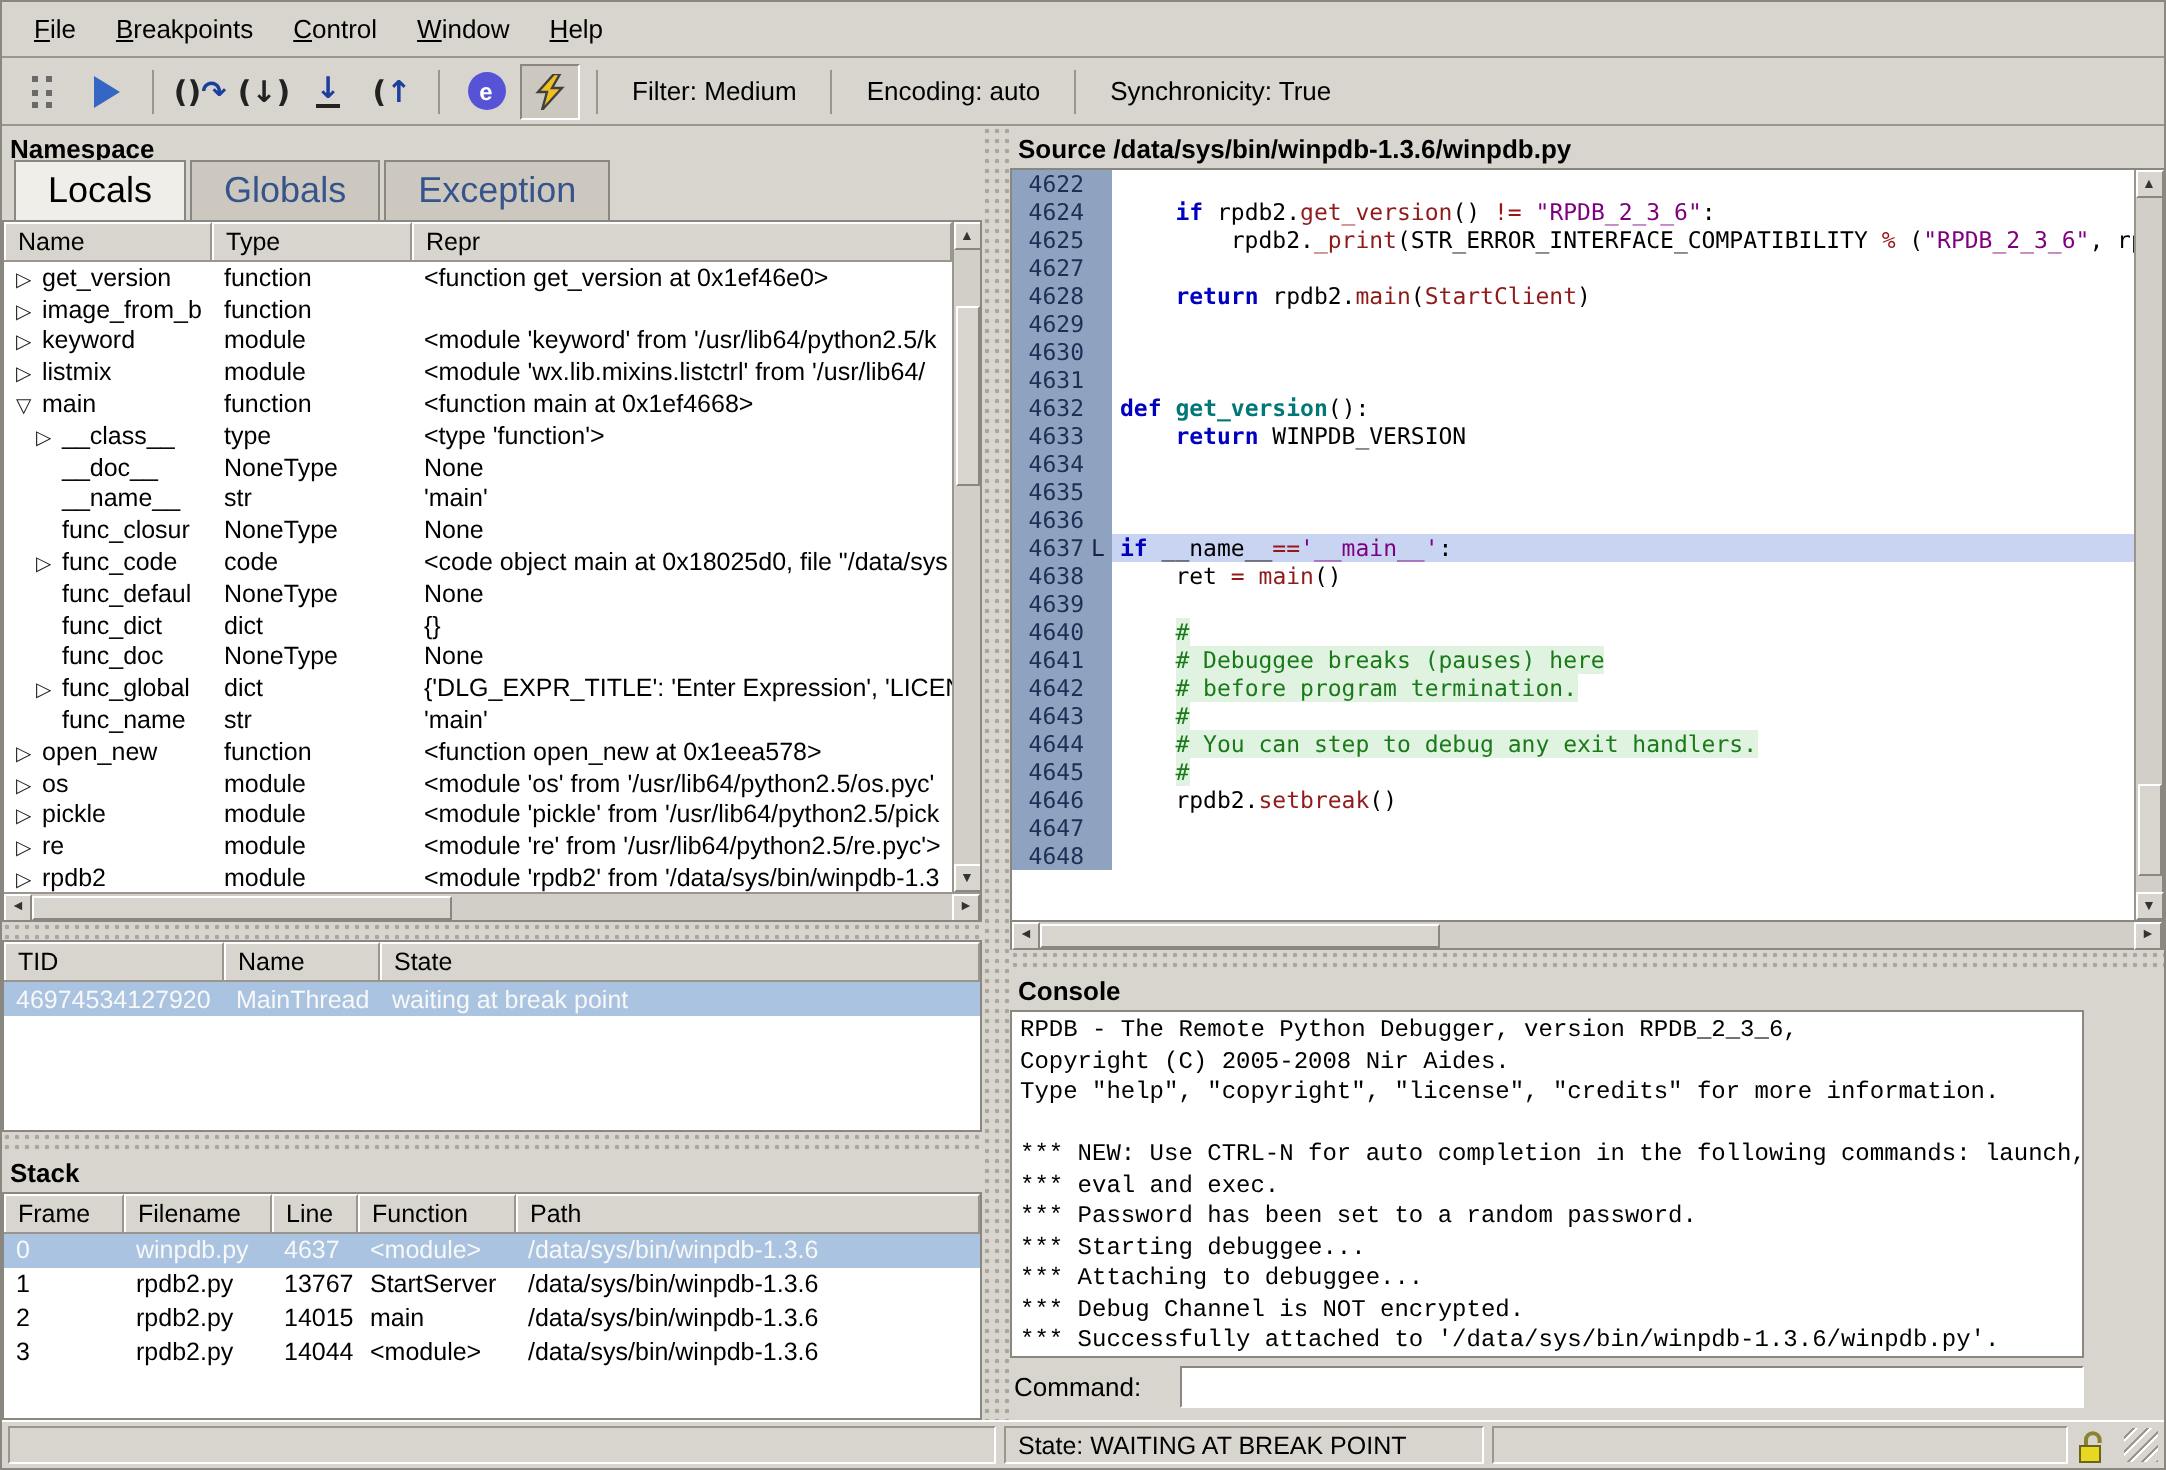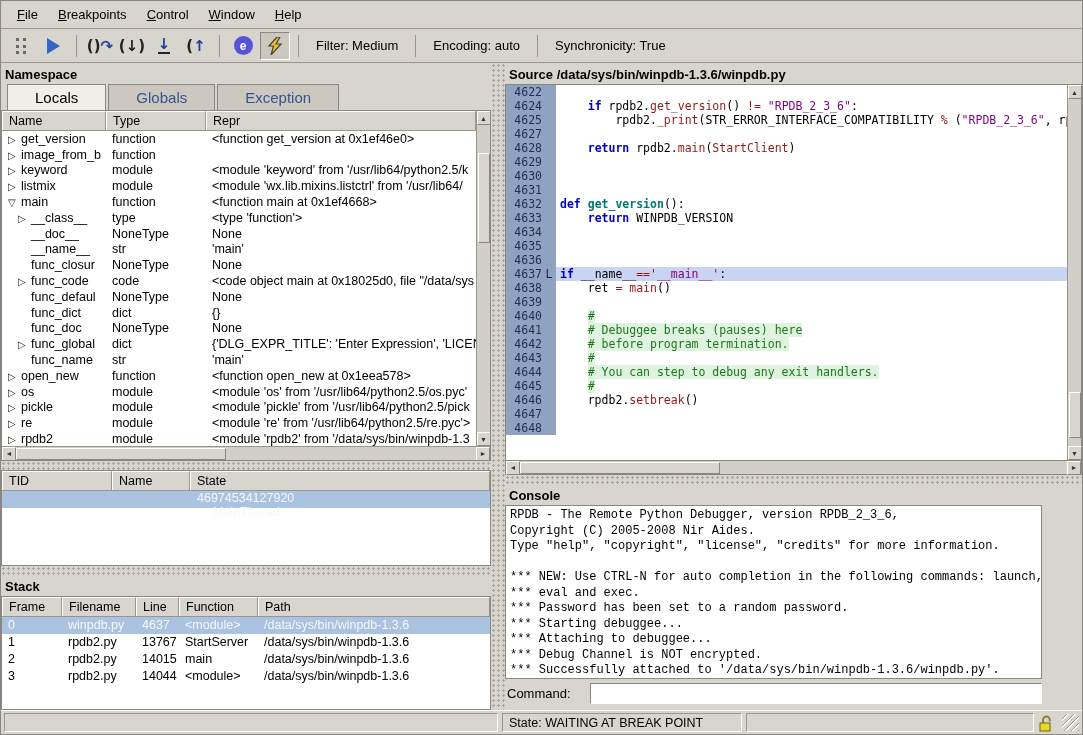--- a/index.html
+++ b/index.html
@@ -30,37 +30,37 @@
   .main { flex:1; display:flex; min-height:0; }
   .sash-v { width:14px; background-image:radial-gradient(circle, #aaa69e 1px, transparent 1.3px); background-size:5px 5px; flex:none; }
   .sash-h { height:9px; background-image:radial-gradient(circle, #aaa69e 1px, transparent 1.3px); background-size:5px 5px; flex:none; }
   .col-left { width:490px; flex:none; display:flex; flex-direction:column; min-height:0; }
   .col-right { flex:1; display:flex; flex-direction:column; min-width:0; }
 
   .panel-title { font-weight:bold; padding:4px 4px 2px 4px; flex:none; white-space:nowrap; overflow:hidden; }
 
   
   .tabs { display:flex; align-items:flex-end; padding-left:6px; height:26px; flex:none; }
-  .tab { padding:4px 27px; border:1px solid #8a8680; border-bottom:none; margin-right:2px; background:#ccc8c0; color:#35548c; font-size:15px;margin-top:24px; }
+  .tab { padding:4px 16px; border:1px solid #8a8680; border-bottom:none; margin-right:2px; background:#ccc8c0; color:#35548c; font-size:18px;margin-top:24px; }
   .tab.active { background:#f0eee8; color:#000; position:relative; top:1px; padding-bottom:5px; }
 
   
   .gridbox { background:#fff; border:1px solid #8a8680; display:flex; flex-direction:column; overflow:hidden; position:relative; }
   .ghead { display:flex; flex:none; background:#d8d5ce; border-bottom:1px solid #9a968e; }
   .ghead .cell { border-right:1px solid #9a968e; border-top:1px solid #fff; border-left:1px solid #fff; padding:2px 6px; font-size:12.5px; white-space:nowrap; overflow:hidden; }
   .grow { display:flex; flex:none; align-items:center; white-space:nowrap; }
   .grow .cell { padding:0 6px; overflow:hidden; white-space:nowrap; font-size:12.5px; }
   .grow.sel { background:#a9c3e1; color:#f8f8f8; }
   .arrow { display:inline-block; width:13px; color:#222; font-size:10px; }
 
   .ns-c1{width:104px;flex:none} .ns-c2{width:100px;flex:none} .ns-c3{flex:1}
   .th-c1{width:110px;flex:none} .th-c2{width:78px;flex:none} .th-c3{flex:1}
   .st-c1{width:60px;flex:none} .st-c2{width:74px;flex:none} .st-c3{width:43px;flex:none} .st-c4{width:79px;flex:none} .st-c5{flex:1}
   .ns-row { height:15.8px; }
-  .th-row { height:17px;flex-direction:column; }
+  .th-row { height:17px; }
   .st-row { height:16.8px; }
 
   
   .vscroll { width:14px; flex:none; background:#d2cfc8; border-left:1px solid #9a968e; display:flex; flex-direction:column; align-items:center; font-size:7px; color:#333; }
   .hscroll { height:14px; flex:none; background:#d2cfc8; border-top:1px solid #9a968e; display:flex; align-items:center; font-size:7px; color:#333; }
   .sc-btn { width:14px; height:14px; background:#d8d5ce; border:1px solid; border-color:#fff #8a8680 #8a8680 #fff; display:flex; align-items:center; justify-content:center; flex:none; }
   .sc-thumb { background:#d8d5ce; border:1px solid; border-color:#fff #8a8680 #8a8680 #fff; }
   .v-th { width:12px; }
   .h-th { height:12px; }
   .sc-fill { flex:1; }

